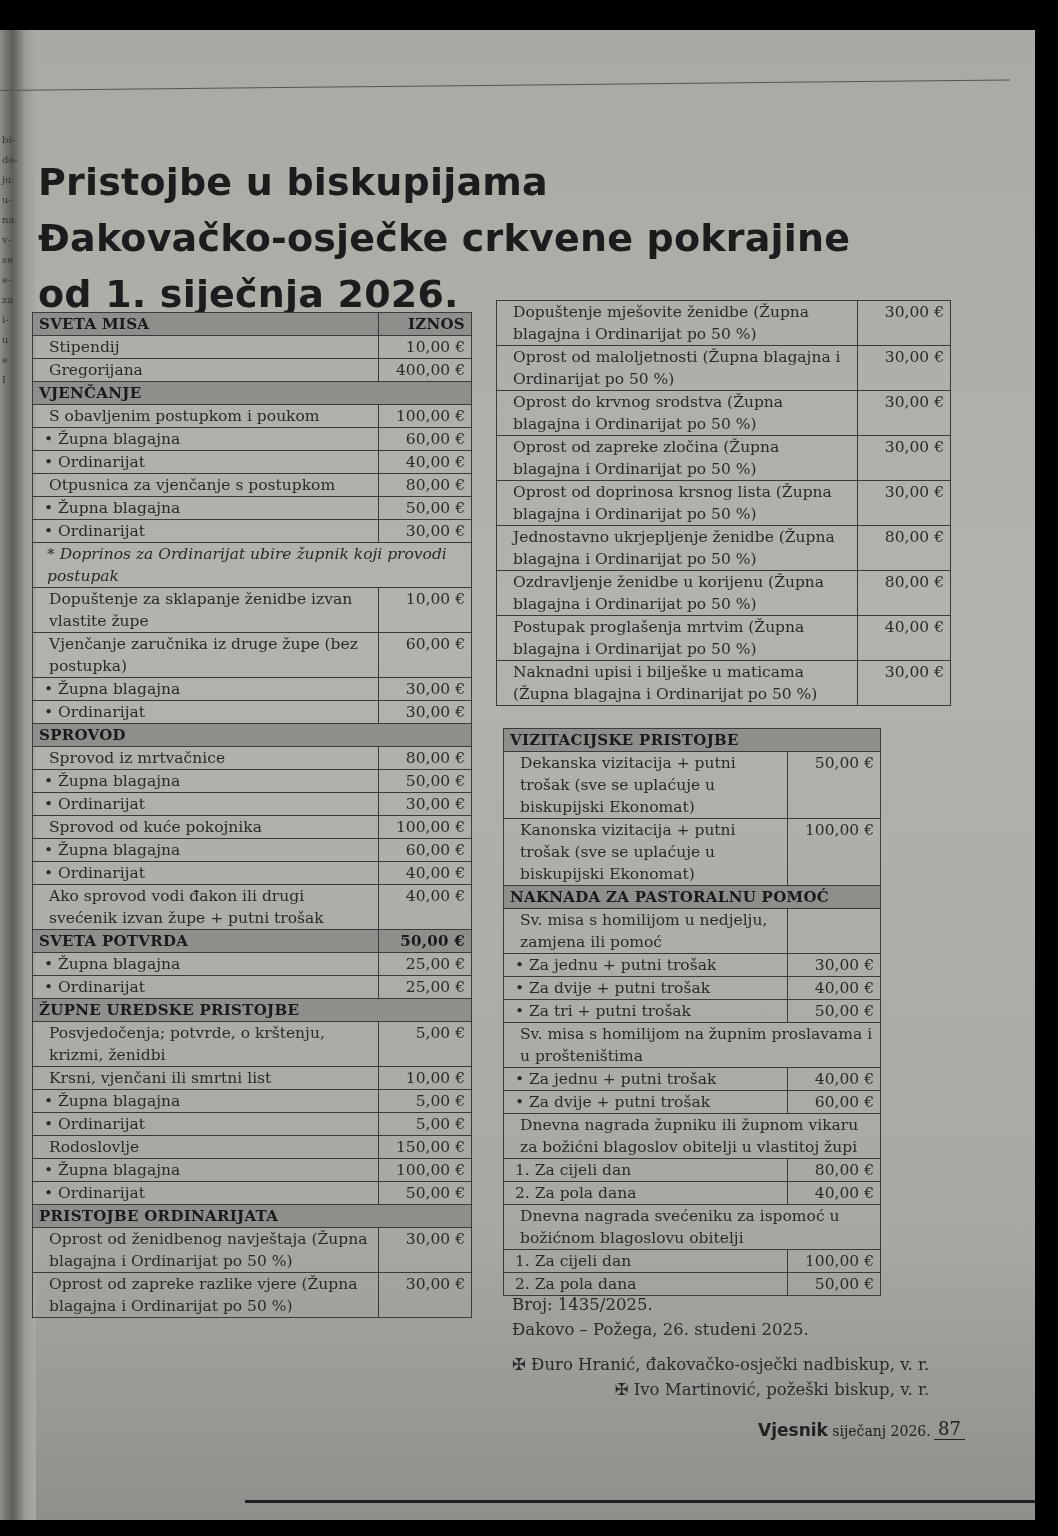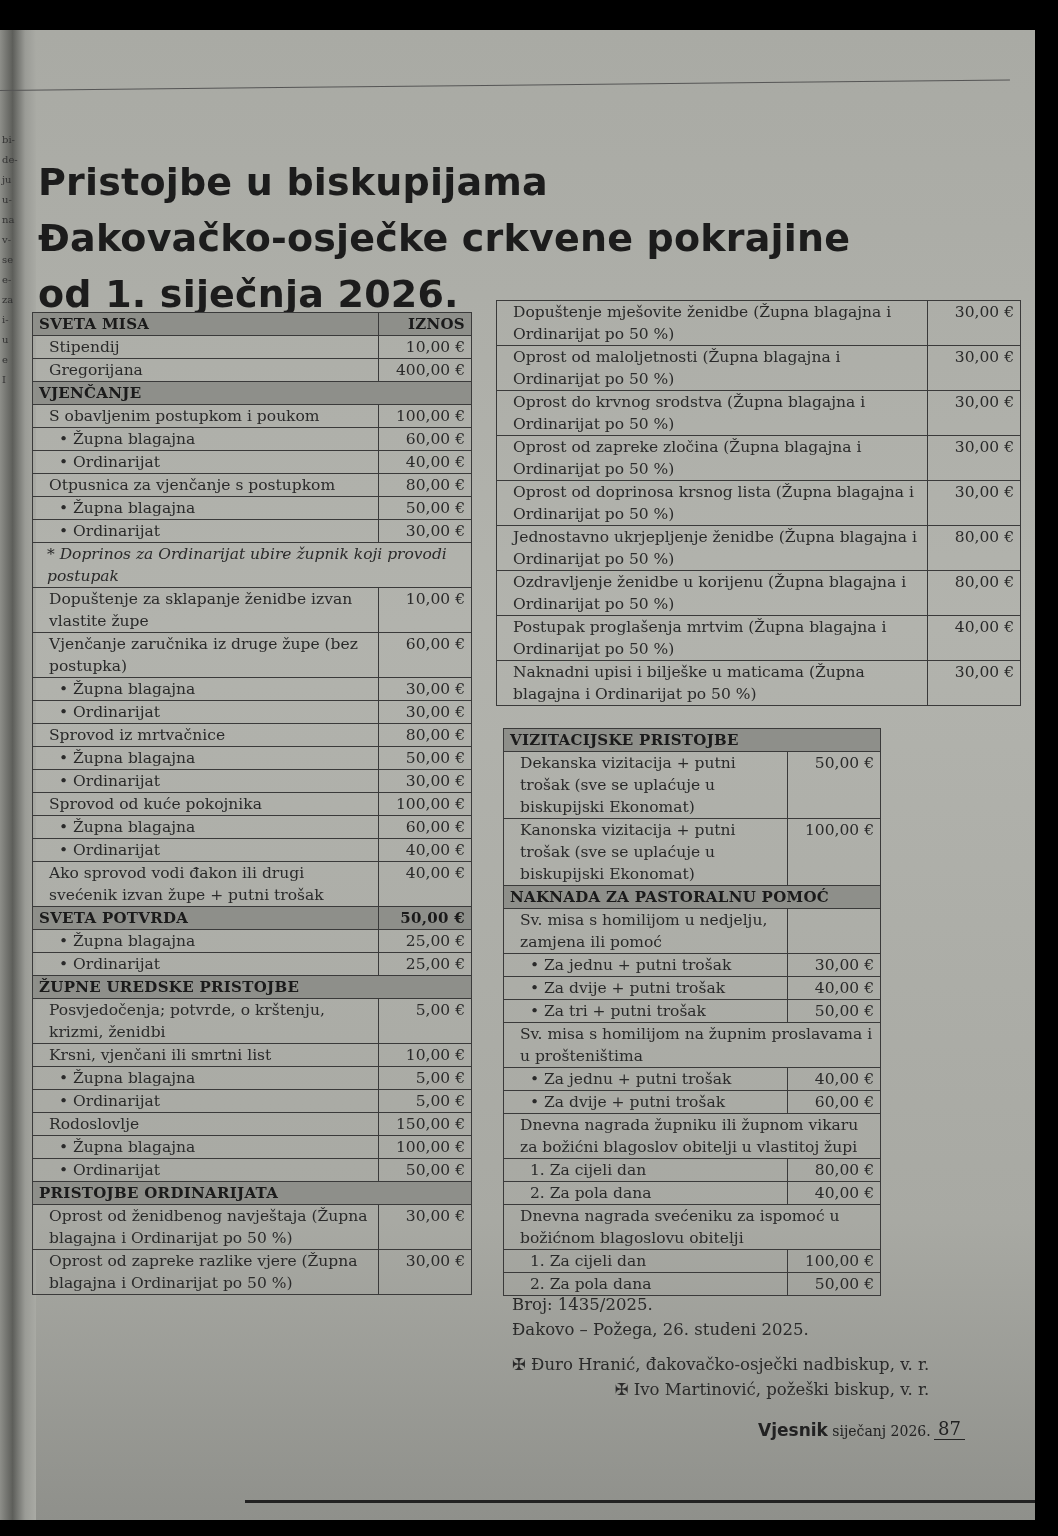--- a/index.html
+++ b/index.html
@@ -8,24 +8,24 @@
   .gutter{position:absolute;left:0;top:0;width:36px;height:100%;background:linear-gradient(90deg,#8d8e89 0%,#5d5e5a 35%,#9a9b96 70%,#a9aaa4 100%);}
   .top-rule{position:absolute;left:0;top:60px;width:1010px;height:1px;background:#555;transform:rotate(-0.6deg);transform-origin:left;}
   .bottom-rule{position:absolute;left:245px;top:1470px;width:790px;height:3px;background:#222;}
   .margin-text{position:absolute;left:2px;top:100px;width:16px;font-size:10px;line-height:20px;color:#333;font-family:"DejaVu Serif",serif;}
   .title{position:absolute;left:38px;top:100px;font-family:"DejaVu Sans",sans-serif;font-weight:bold;font-size:38px;line-height:56px;color:#1c1c1c;letter-spacing:0.2px;margin-top:24px;}
   table.fees{border-collapse:collapse;position:absolute;font-family:"DejaVu Serif",serif;font-size:15.5px;color:#2a2a2a;}
   table.fees td{border:1.3px solid #3a3a3a;padding:0 6px;vertical-align:top;line-height:22px;}
   table.fees td.amt{text-align:right;width:80px;white-space:nowrap;}
   table.fees tr.sec td{background:#8e8f8a;font-weight:bold;color:#1a1a1a;font-size:15px;letter-spacing:0.3px;}
   table.fees td.lbl{padding-left:16px;}
-  table.fees td.sub{padding-left:26px;}
+  table.fees td.sub{padding-left:11px;}
   table.fees td.note{font-style:italic;padding-left:14px;}
   .left-tbl{left:32px;top:282px;width:440px;}
-  .right-tbl{left:496px;top:270px;width:525px;}
+  .right-tbl{left:496px;top:270px;width:455px;}
   .right-tbl2{left:503px;top:698px;width:378px;}
   .footer{position:absolute;left:512px;top:1262px;font-family:"DejaVu Serif",serif;font-size:16.5px;line-height:25px;color:#2a2a2a;}
   .sig{margin-top:10px;text-align:right;}
   .pagefoot{position:absolute;left:758px;top:1390px;font-size:14px;color:#222;}
   .brand{font-family:"DejaVu Sans",sans-serif;font-weight:bold;font-size:17px;margin-top:20px;}
   .pnum{position:absolute;left:934px;top:1388px;font-size:18px;color:#222;border-bottom:1px solid #222;padding:0 4px;}
 </style>
 </head>
 <body>
 
@@ -107,20 +107,23 @@
           <td class="amt">60,00 €</td>
         </tr>
         <tr>
           <td class="sub">• Župna blagajna</td>
           <td class="amt">30,00 €</td>
         </tr>
         <tr>
           <td class="sub">• Ordinarijat</td>
           <td class="amt">30,00 €</td>
         </tr>
+        <tr class="sec">
+          <td colspan="2">SPROVOD</td>
+        </tr>
         <tr>
           <td class="lbl">Sprovod iz mrtvačnice</td>
           <td class="amt">80,00 €</td>
         </tr>
         <tr>
           <td class="sub">• Župna blagajna</td>
           <td class="amt">50,00 €</td>
         </tr>
         <tr>
           <td class="sub">• Ordinarijat</td>

